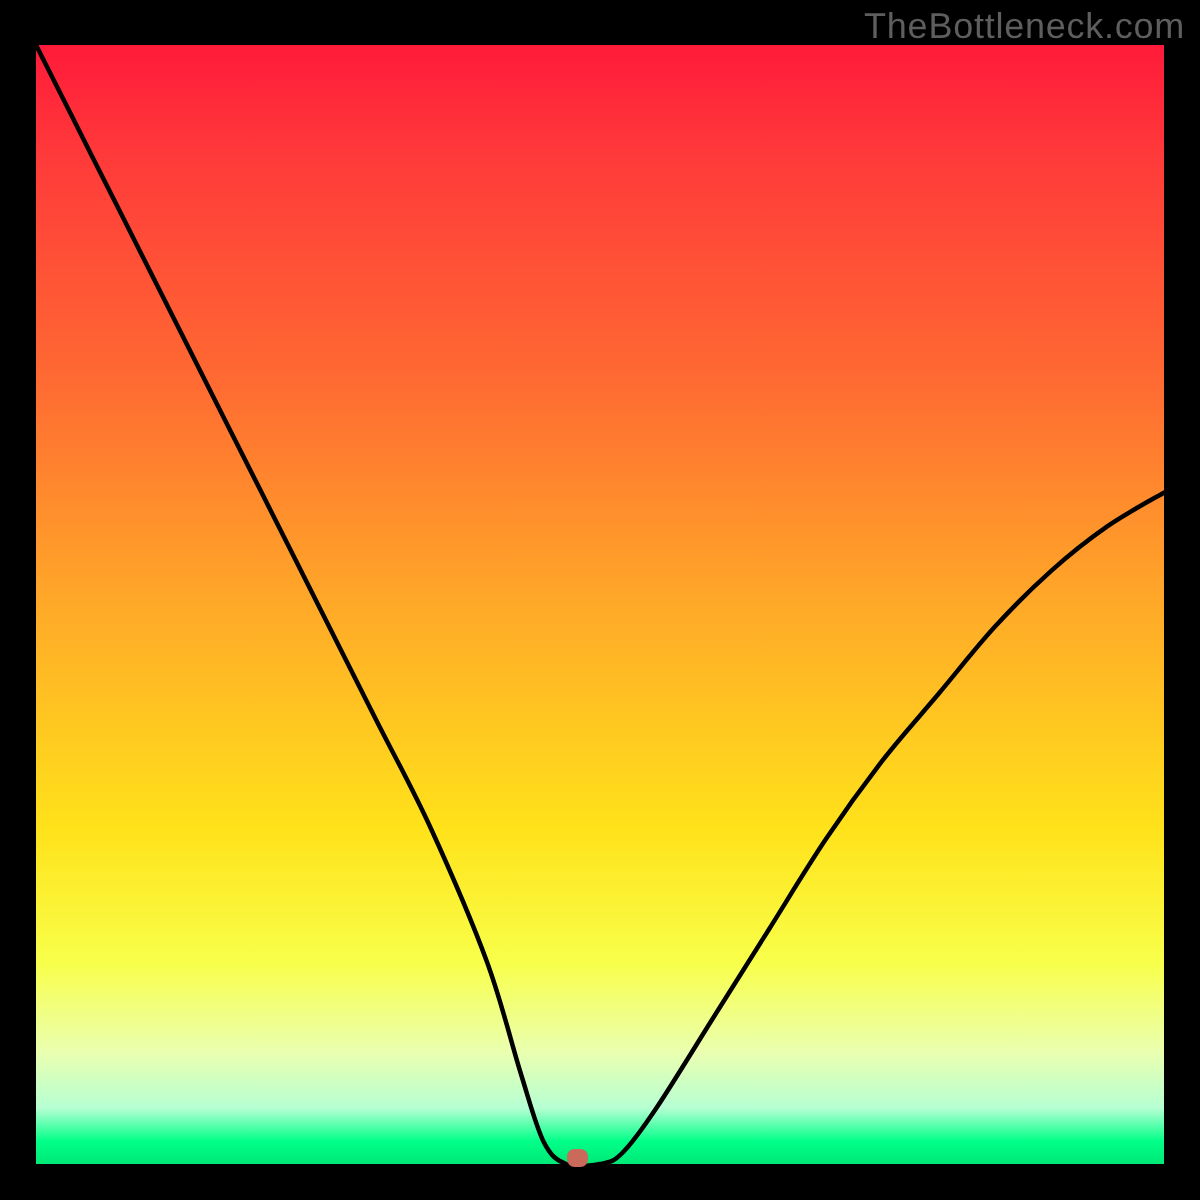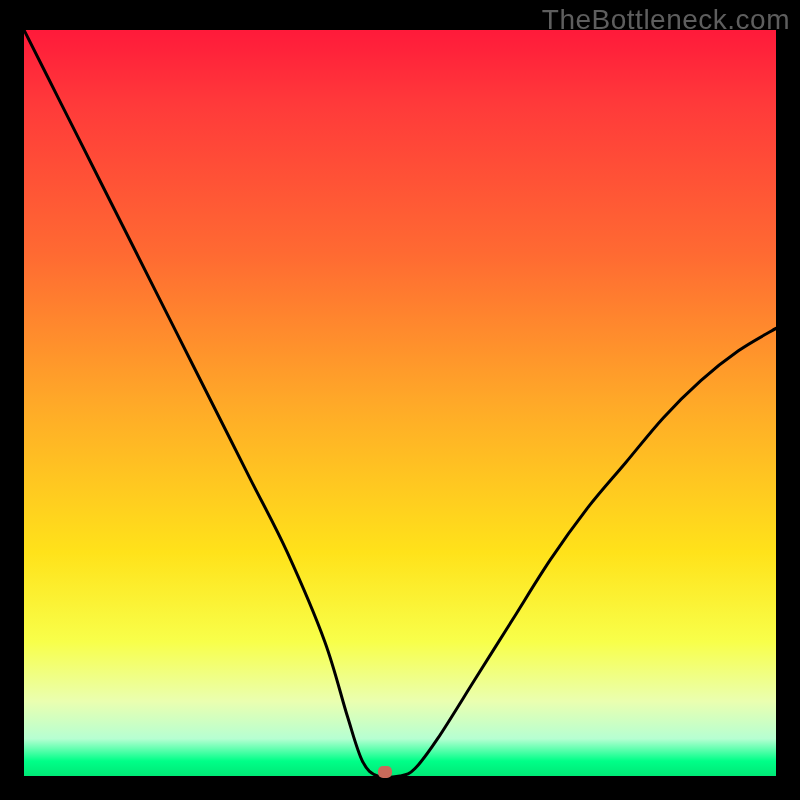--- a/index.html
+++ b/index.html
@@ -15,21 +15,21 @@
     position: relative;
     width: 800px;
     height: 800px;
     background: #000;
   }
   .watermark {
     position: absolute;
     top: 4px;
     right: 10px;
     color: #5e5e5e;
-    font-size: 28px;
+    font-size: 24px;
     font-weight: 500;
     letter-spacing: 0.5px;
     z-index: 10;
   }
   .plot-area {
     position: absolute;
     left: 24px;
     top: 30px;
     width: 752px;
     height: 746px;

